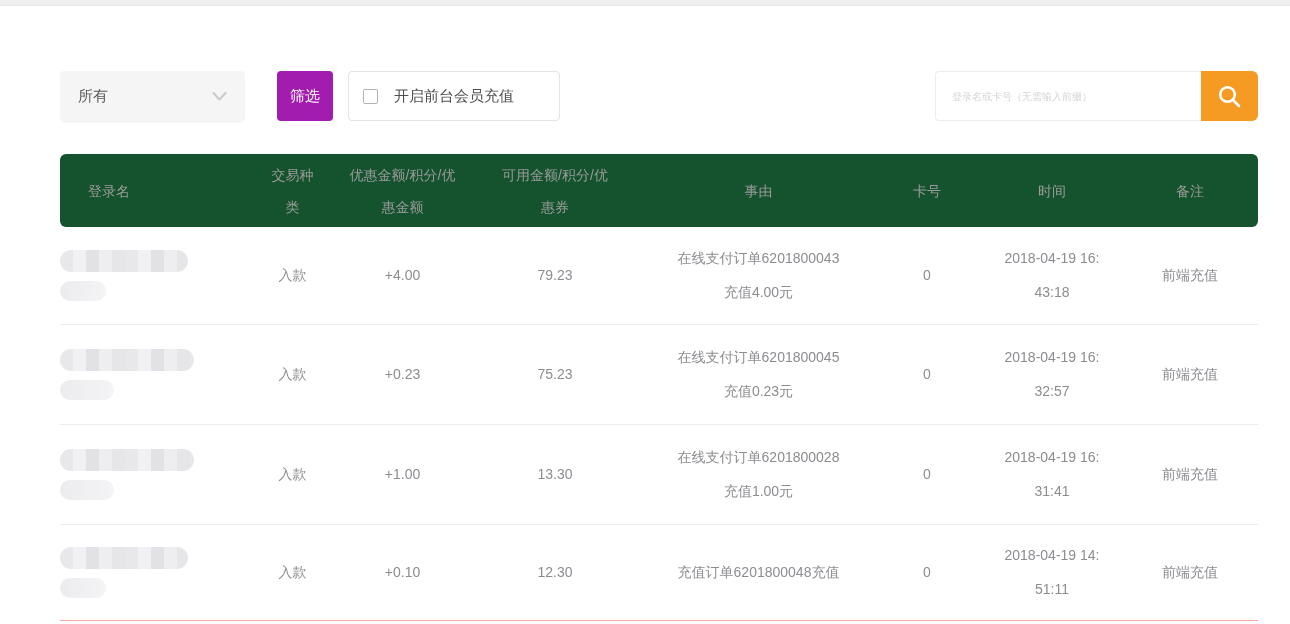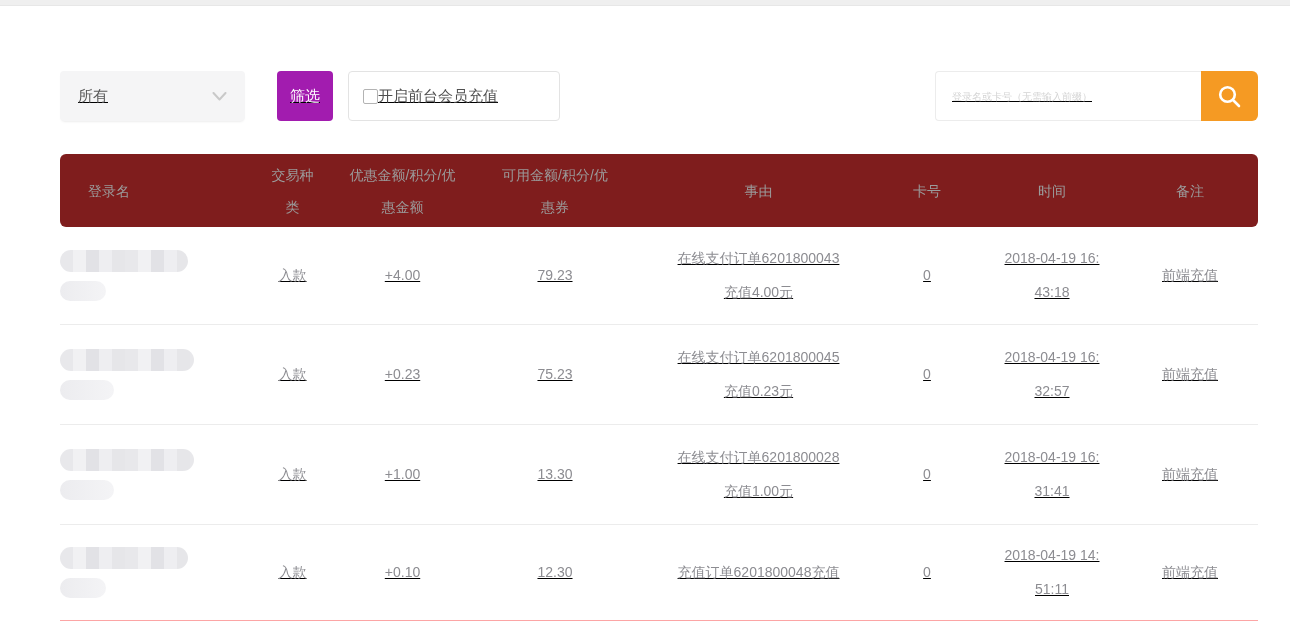--- a/index.html
+++ b/index.html
@@ -3,40 +3,40 @@
 <meta charset="utf-8">
 <style>
   * { box-sizing: border-box; }
   html,body { margin:0; padding:0; }
   body {
     width:1290px; height:624px; background:#ffffff; overflow:hidden;
     font-family:"Liberation Sans", sans-serif;
     -webkit-font-smoothing:antialiased;
   }
   .top-strip { height:6px; background:#efefef; border-bottom:1px solid #e7e7e7; }
-  .content { margin-left:60px; width:1198px;text-decoration:underline; }
+  .content { margin-left:60px; width:1198px; }
 
   
   .toolbar { display:flex; align-items:center; height:50px; margin-top:65px; }
   .select {
     height:50px; background:#f5f5f6; border-radius:4px;
     display:flex; align-items:center; justify-content:space-between;
     padding:0 18px; color:#595959; font-size:15px; cursor:pointer;
     box-shadow:0 2px 3px -2px rgba(0,0,0,0.15);
   }
   .scope-select { width:185px; }
   .category-select { width:146px; }
   .filter-btn {
     margin-left:32px; width:56px; height:50px; background:#a21caf; color:#ffffff;
     border:none; border-radius:4px; font-size:15px; cursor:pointer;
     font-family:"Liberation Sans", sans-serif;
   }
   .checkbox-box {
     margin-left:15px; width:212px; height:50px; border:1px solid #e3e3e3;
-    border-radius:4px; display:flex; align-items:center; gap:0;
+    border-radius:4px; display:flex; align-items:center; gap:16px;
     padding-left:14px; font-size:15px; color:#4f4f4f; cursor:pointer; background:#fff;
   }
   .cb { width:15px; height:15px; border:1px solid #b3b3b3; border-radius:2px; background:#fff; flex:0 0 auto; }
   .spacer { flex:1; }
   .search-wrap { margin-left:17px; display:flex; height:50px; }
   .search-input {
     width:266px; height:50px; border:1px solid #ececec; border-right:none;
     border-radius:4px 0 0 4px; padding:0 16px; font-size:10px; color:#555555;
     outline:none; font-family:"Liberation Sans", sans-serif;
   }
@@ -45,21 +45,21 @@
     width:57px; height:50px; background:#F59A23; border:none; border-radius:0 6px 6px 0;
     display:flex; align-items:center; justify-content:center; cursor:pointer;
   }
 
   
   table.ledger {
     margin-top:33px; width:1198px; border-collapse:collapse; table-layout:fixed;
     font-size:14px; color:#8c8c91;
   }
   .ledger thead th {
-    height:73px; background:#7f1d1d; font-weight:normal; color:#9b9b9b;
+    height:73px; background:#14532d; font-weight:normal; color:#9b9b9b;
     vertical-align:middle; text-align:center; line-height:32px; padding:0; font-size:14px;
   }
   .ledger thead th:first-child { border-radius:6px 0 0 6px; text-align:left; padding-left:28px; }
   .ledger thead th:last-child { border-radius:0 6px 6px 0; }
   .hwrap { display:inline-block; vertical-align:middle; }
   .hw-narrow { max-width:54px; }
   .hw-mid { max-width:118px; }
 
   .ledger tbody tr { height:100px; }
   .ledger tbody tr:first-child { height:97px; }

